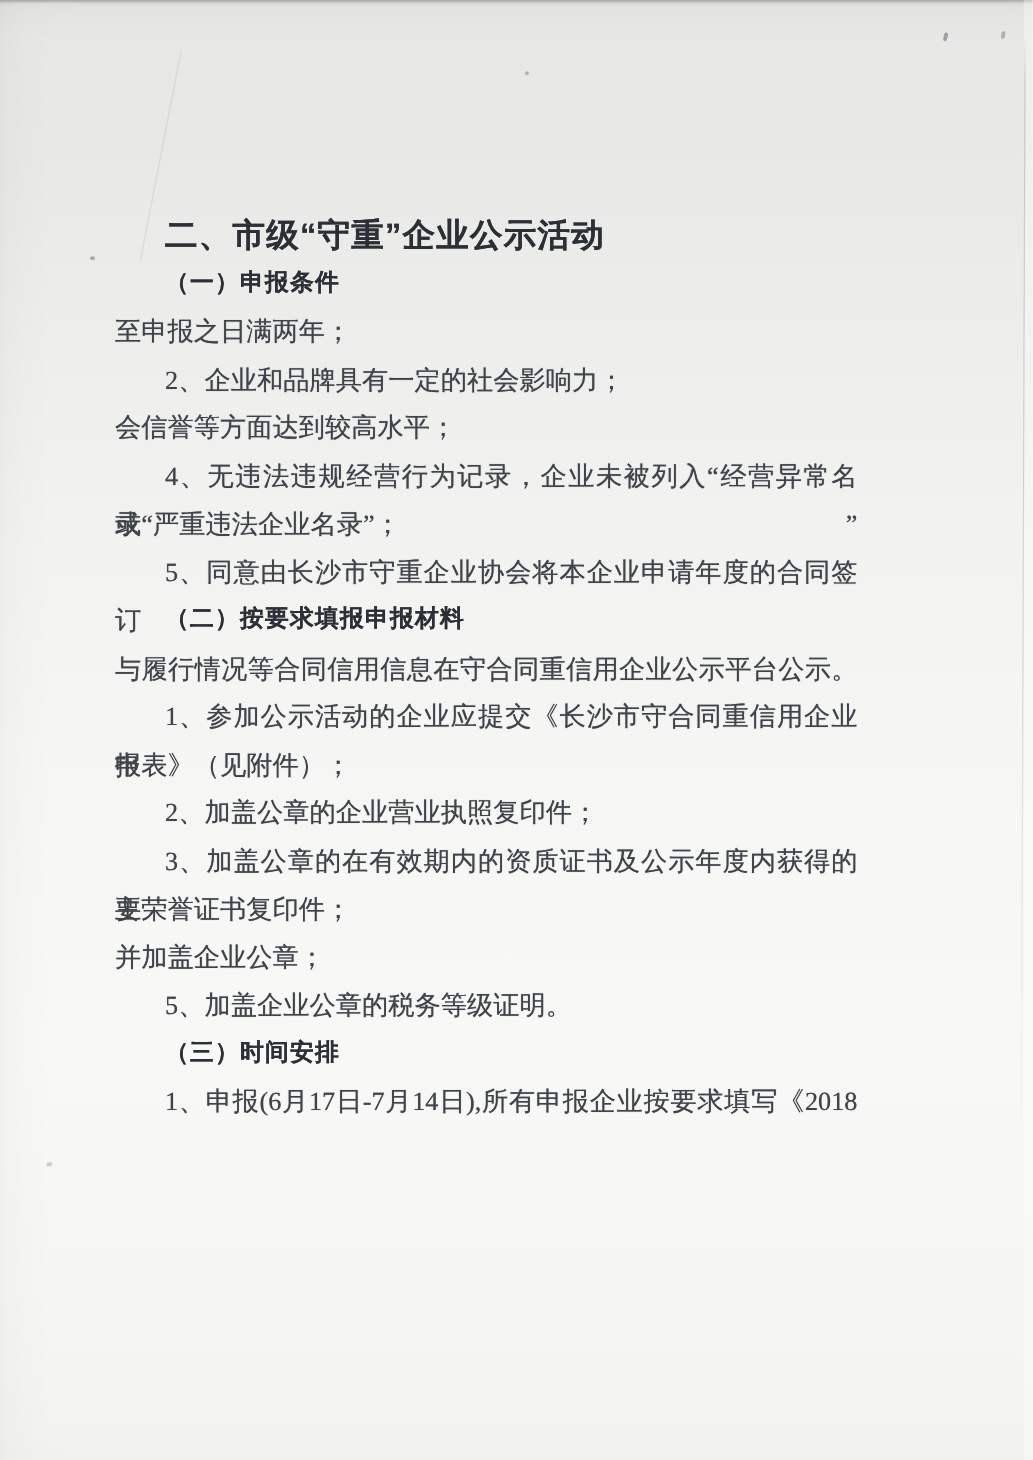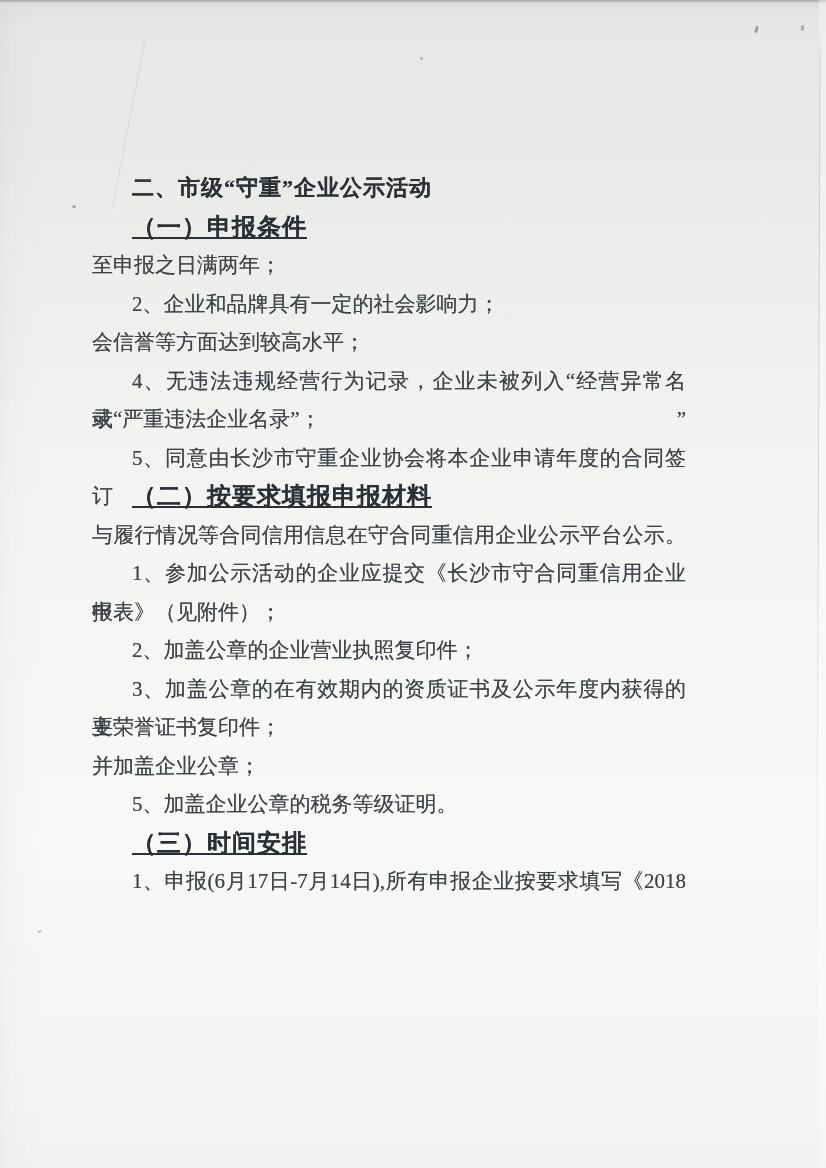--- a/index.html
+++ b/index.html
@@ -67,22 +67,22 @@
   }
   .indent { text-indent: 40px; }
   .justify { text-align: justify; text-align-last: justify; }
   .h1, .h2 {
     font-family: "Liberation Sans", sans-serif;
     font-weight: 700;
     color: #2b3036;
     text-shadow: 0 0 0.5px rgba(43,48,54,0.85);
     letter-spacing: 1px;
   }
-  .h1 { font-size: 22px; font-family: Liberation Serif, serif; }
-  .h2 { font-size: 24px; text-decoration: underline; }
+  .h1 { font-size: 26px; }
+  .h2 { font-size: 19px; }
 </style>
 </head>
 <body>
 
 <div class="scan-vignette"></div>
 <div class="top-strip"></div>
 <div class="edge-light"></div>
 <div class="paper-edge"></div>
 <div class="streak"></div>
 <div class="speck speck-a"></div>

